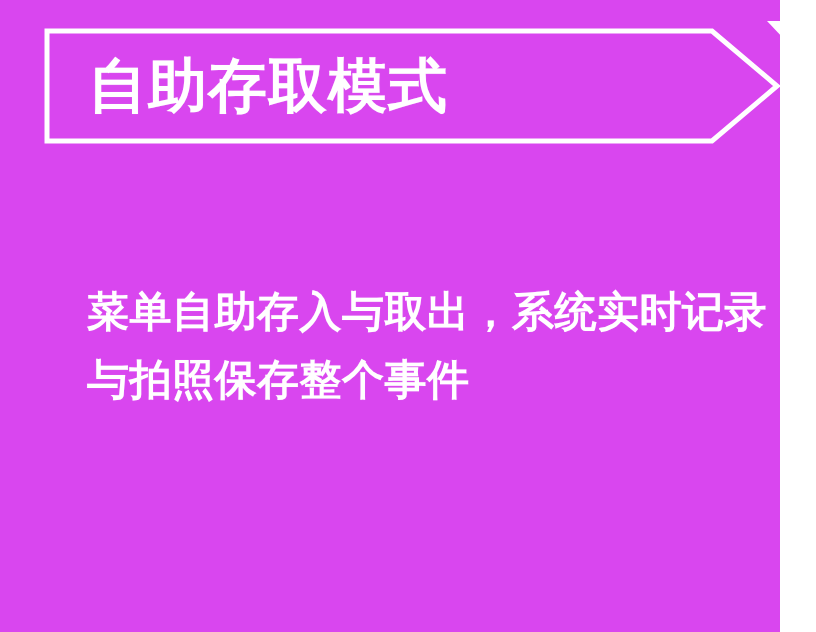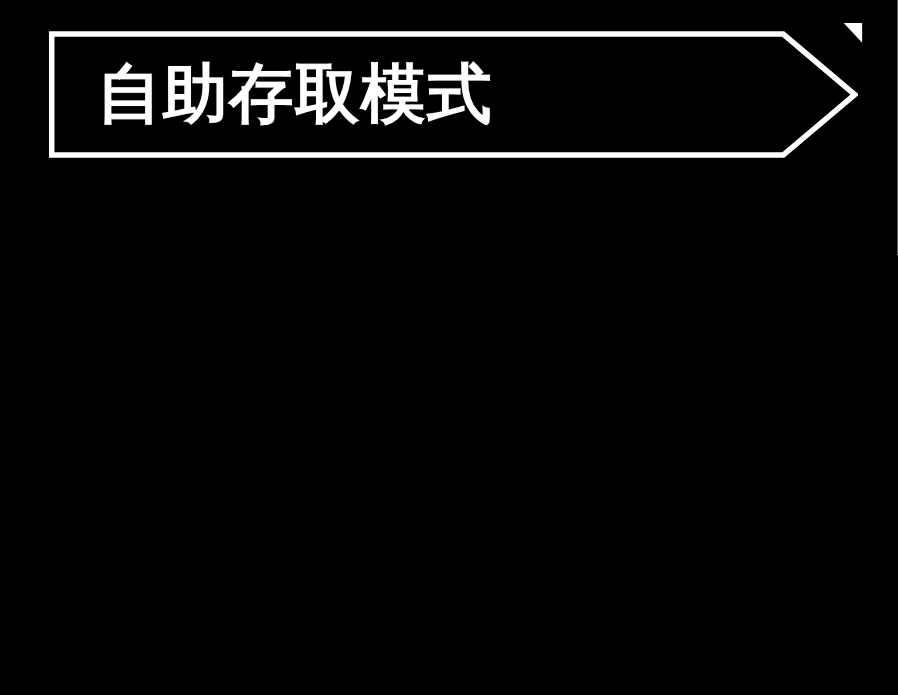--- a/index.html
+++ b/index.html
@@ -8,24 +8,25 @@
   }
   body {
     width: 816px;
     height: 632px;
     overflow: hidden;
     font-family: "Liberation Sans", "DejaVu Sans", sans-serif;
   }
 
   #slide {
     position: relative;
-    width: 816px;
+    width: 732px;
     height: 632px;
-    background: #000000;
+    background: #d946ef;
     overflow: hidden;
+    padding-left: 48px;
   }
 
   
   #banner-wrap {
     position: absolute;
     left: 44px;
     top: 28px;
     width: 736px;
     height: 116px;
   }
@@ -89,14 +90,18 @@
     </svg>
     <div id="banner-title">自助存取模式</div>
   </div>
 
   <div id="corner-mark">
     <svg width="17" height="18" viewBox="0 0 17 18">
       <polygon points="0,0 17,0 17,18" fill="#ffffff"></polygon>
     </svg>
   </div>
 
+  <div id="body-copy">
+    <div class="line">菜单自助存入与取出，系统实时记录</div>
+    <div class="line">与拍照保存整个事件</div>
+  </div>
 
 </div>
 
 </body></html>

